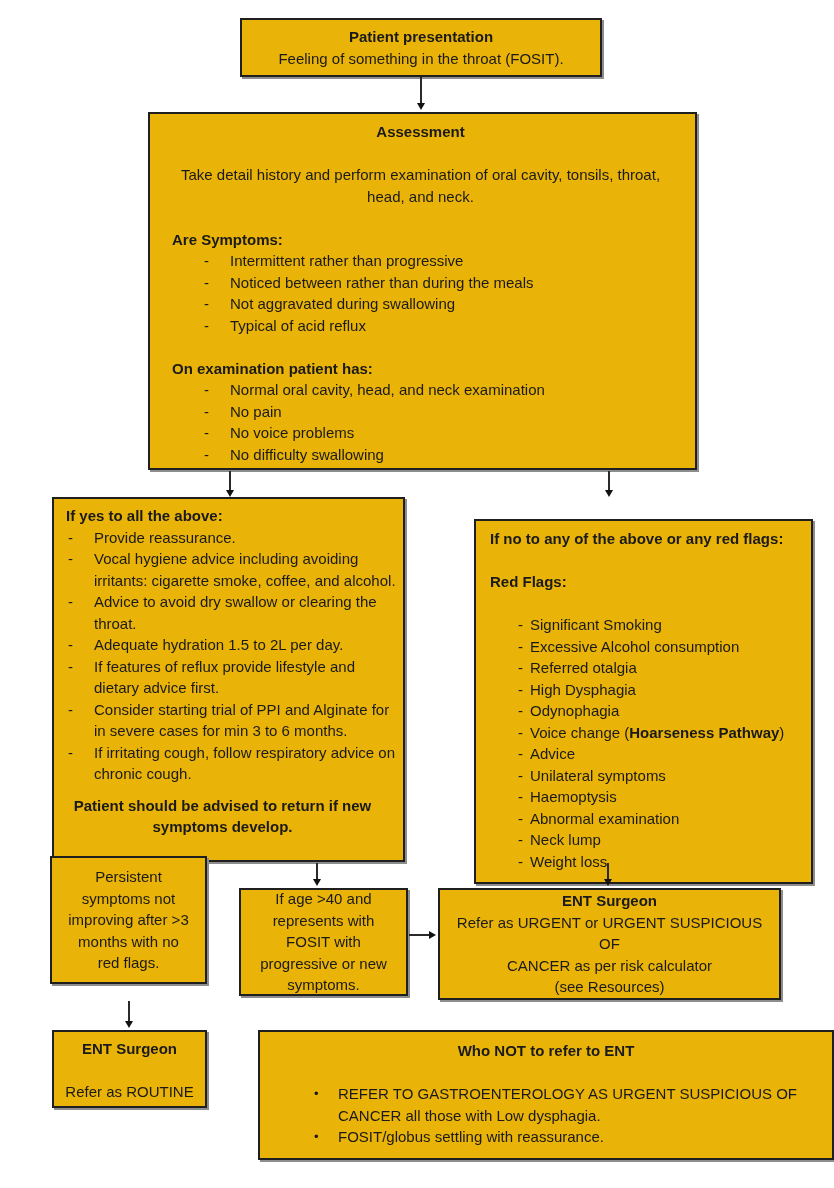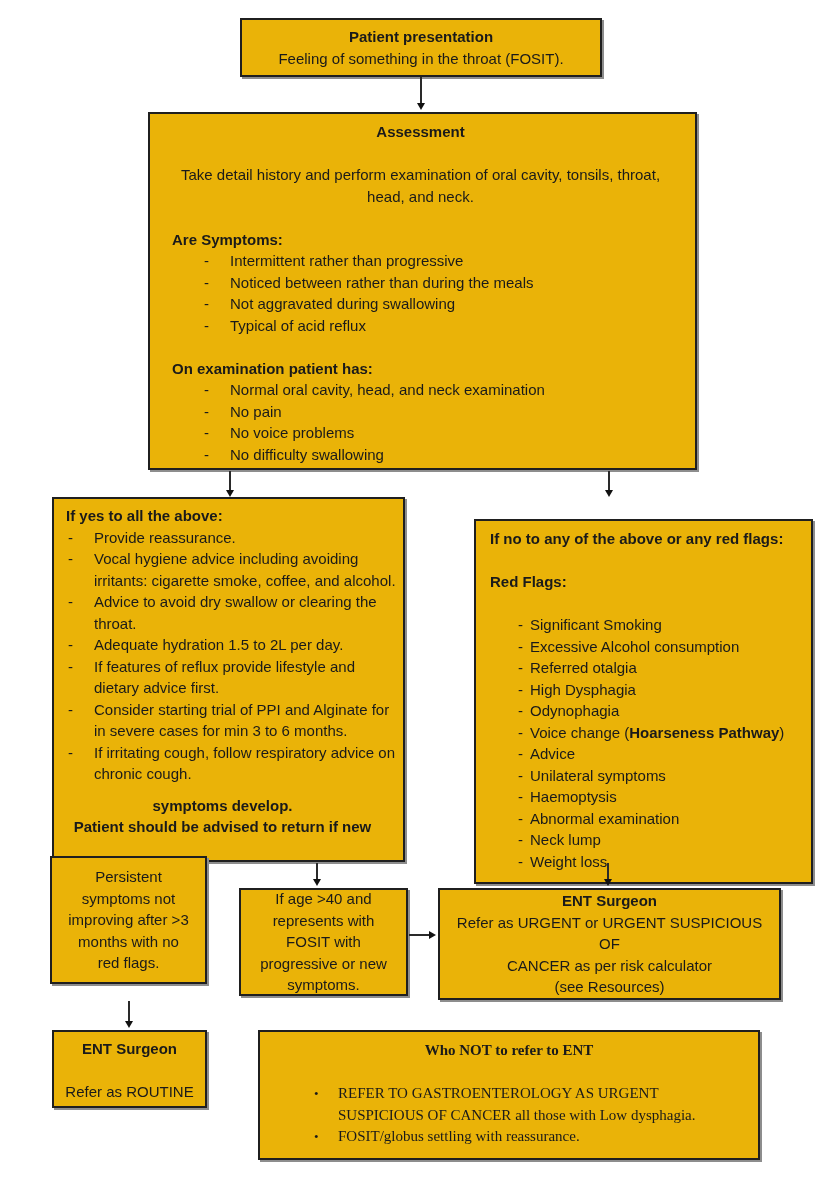--- a/index.html
+++ b/index.html
@@ -34,21 +34,21 @@
   #assessment-box{ left:148px; top:112px; width:549px; height:358px; padding:7px 26px 0 22px; }
   #assessment-box .lists { padding-left:32px; }
   #advice-box    { left:52px;  top:497px; width:353px; height:365px; padding:6px 24px 0 12px; }
   #advice-box .dl { padding-left:2px; width:330px; }
   #redflags-box  { left:438px; top:519px; width:339px; height:365px; padding:7px 10px 0 14px;margin-left:36px; }
   #redflags-box .rf-list { padding-left:28px; }
   #persistent-box{ left:50px;  top:856px; width:157px; height:128px; display:flex; align-items:center; justify-content:center; }
   #age40-box     { left:239px; top:888px; width:169px; height:108px; display:flex; align-items:center; justify-content:center; }
   #ent-urgent-box{ left:438px; top:888px; width:343px; height:112px; display:flex; align-items:center; justify-content:center; padding:0 14px; }
   #ent-routine-box{ left:52px; top:1030px; width:155px; height:78px; padding-top:6px; }
-  #who-not-box   { left:258px; top:1030px; width:502px; height:130px; padding:8px 18px 0 18px;font-family:Liberation Serif, serif; }
+  #who-not-box   { left:258px; top:1030px; width:576px; height:130px; padding:8px 18px 0 18px; }
   #who-not-box .bl { padding-left:36px; margin-top:21.5px; }
 
   
   .arrow-v { position:absolute; width:1.5px; background:#2a2a2a; }
   .arrow-v::after {
     content:""; position:absolute; left:50%; transform:translateX(-50%);
     bottom:-7px; width:0; height:0;
     border-left:4.5px solid transparent; border-right:4.5px solid transparent;
     border-top:7.5px solid #111111;
   }
@@ -156,22 +156,22 @@
       <div class="dl-row">
           <span class="dash">-</span>
           <span>Consider starting trial of PPI and Alginate for in severe cases for min 3 to 6 months.</span>
         </div>
       <div class="dl-row">
           <span class="dash">-</span>
           <span>If irritating cough, follow respiratory advice on chronic cough.</span>
         </div>
     </div>
     <div class="half-spacer"></div>
+    <div class="b center">Patient should be advised to return if new</div>
     <div class="b center">symptoms develop.</div>
-    <div class="b center">Patient should be advised to return if new</div>
   </div>
 
   <div class="box" id="redflags-box">
     <div class="b">If no to any of the above or any red flags:</div>
     <div class="spacer"></div>
     <div class="b">Red Flags:</div>
     <div class="spacer"></div>
     <div class="rf-list">
       <div class="rf-row">
           <span class="dash">-</span>

